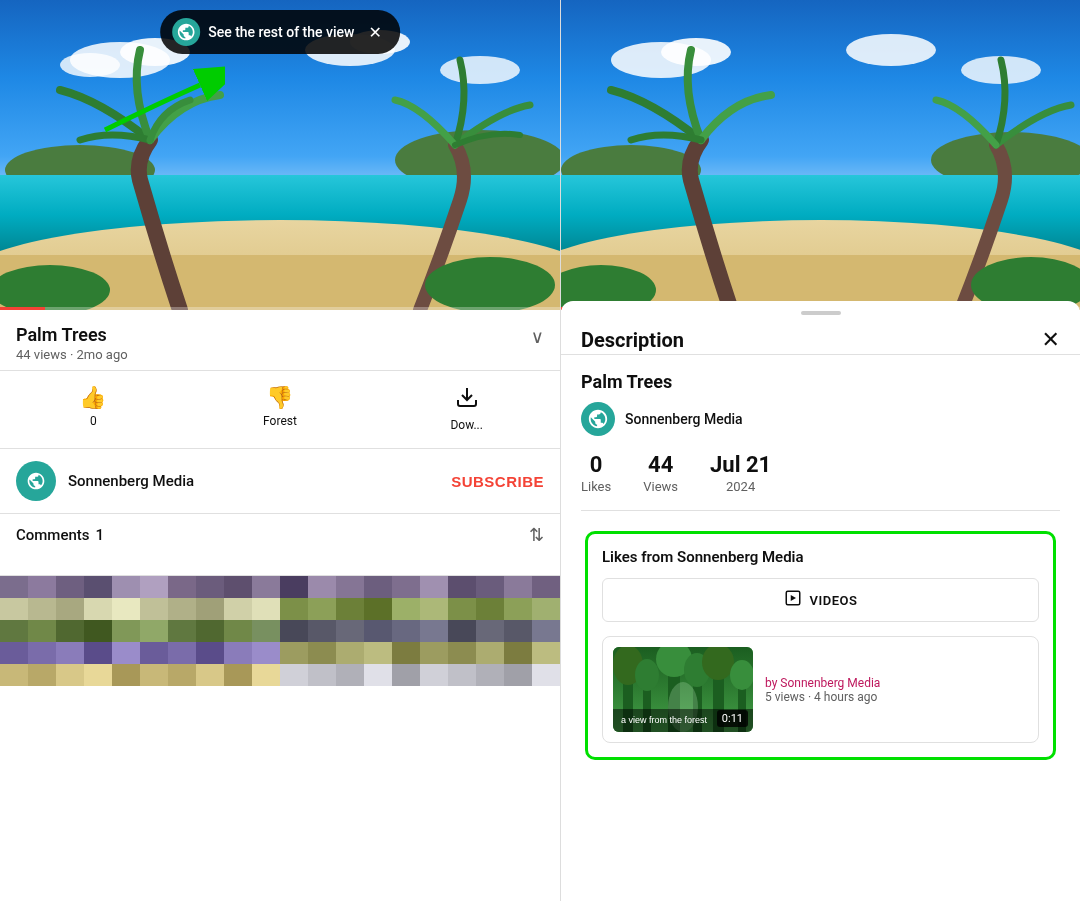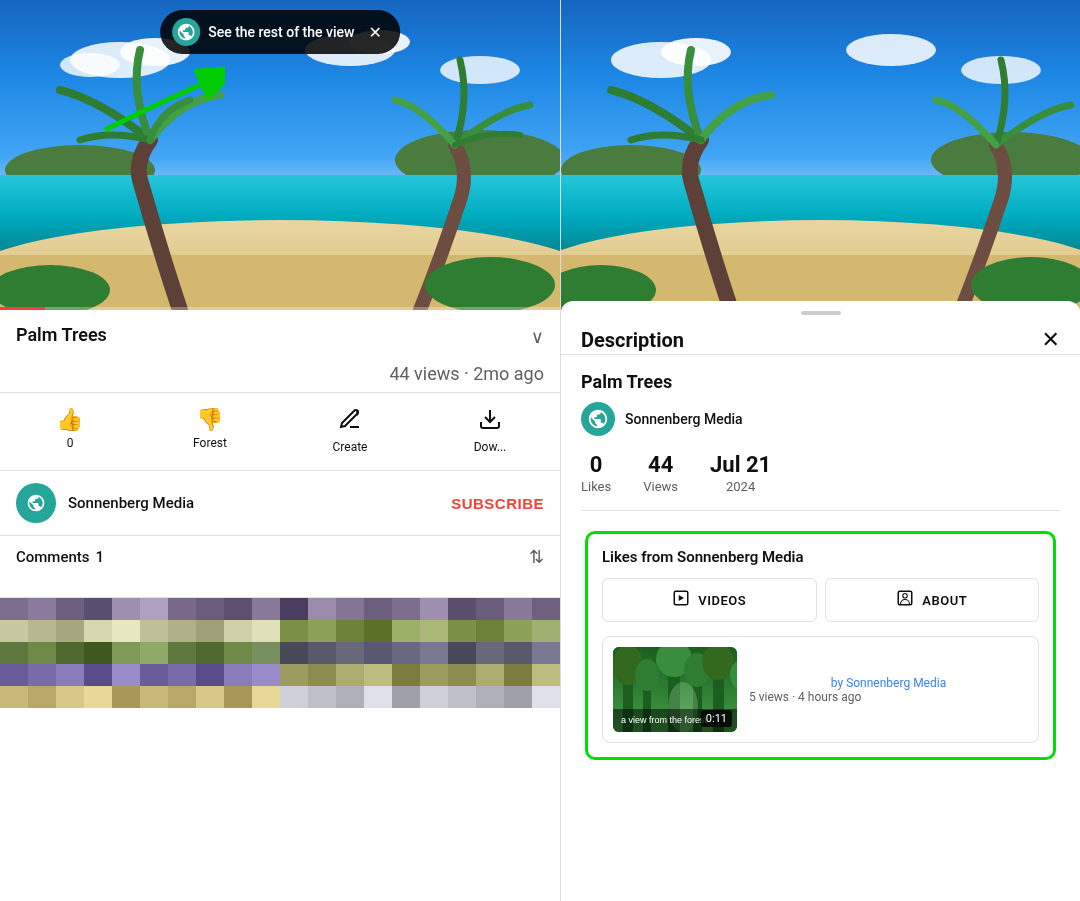--- a/index.html
+++ b/index.html
@@ -119,24 +119,23 @@
       color: #0f0f0f;
     }
 
     .expand-icon {
       color: #606060;
       font-size: 18px;
       margin-top: 2px;
     }
 
     .video-meta {
-      font-size: 18px;
+      font-size: 13px;
       color: #606060;
-      margin-top: 16px;
-      text-align: right;
+      margin-top: 0;
     }
 
     
     .action-buttons {
       display: flex;
       padding: 8px 0 10px;
       border-bottom: 1px solid #e0e0e0;
       overflow: hidden;
     }
 
@@ -433,21 +432,21 @@
     .video-rec {
       display: flex;
       gap: 12px;
       padding: 10px;
       border: 1px solid #e0e0e0;
       border-radius: 8px;
       cursor: pointer;
     }
 
     .video-rec-thumb {
-      width: 124px;
+      width: 140px;
       height: 85px;
       border-radius: 6px;
       background: linear-gradient(135deg, #2e7d32 0%, #43a047 30%, #66bb6a 60%, #81c784 80%, #a5d6a7 100%);
       position: relative;
       flex-shrink: 0;
       overflow: hidden;
     }
 
     .video-duration {
       position: absolute;
@@ -469,23 +468,22 @@
 
     .video-rec-title {
       font-size: 15px;
       font-weight: 600;
       color: #0f0f0f;
       margin-bottom: 4px;
     }
 
     .video-rec-channel {
       font-size: 12px;
-      color: #3b82f6;
+      color: #be185d;
       margin-bottom: 0;
-      text-align: center;
     }
 
     .video-rec-meta {
       font-size: 12px;
       color: #606060;
     }
 
     
     .globe-svg {
       width: 20px;
@@ -592,30 +590,20 @@
     </div>
 
     <div class="action-buttons">
       <div class="action-btn">
         <span class="action-btn-icon">👍</span>
         <span class="action-btn-label">0</span>
       </div>
       <div class="action-btn">
         <span class="action-btn-icon">👎</span>
         <span class="action-btn-label">Forest</span>
-      </div>
-      <div class="action-btn">
-        <span class="action-btn-icon">
-          <svg width="24" height="24" viewBox="0 0 24 24" fill="none" stroke="#0f0f0f" stroke-width="2">
-            <path d="M12 20h9M16.5 3.5a2.121 2.121 0 013 3L7 19l-4 1 1-4L16.5 3.5z"></path>
-            <circle cx="19" cy="5" r="1" fill="#0f0f0f" stroke="none"></circle>
-            <path d="M20 8l-1-1" stroke="#0f0f0f"></path>
-          </svg>
-        </span>
-        <span class="action-btn-label">Create</span>
       </div>
       <div class="action-btn">
         <span class="action-btn-icon">
           <svg width="24" height="24" viewBox="0 0 24 24" fill="none" stroke="#0f0f0f" stroke-width="2">
             <path d="M21 15v4a2 2 0 01-2 2H5a2 2 0 01-2-2v-4M7 10l5 5 5-5M12 15V3"></path>
           </svg>
         </span>
         <span class="action-btn-label">Dow...</span>
       </div>
     </div>
@@ -837,30 +825,20 @@
           <div class="channel-tabs">
             <div class="channel-tab">
               <span class="channel-tab-icon">
                 <svg width="18" height="18" viewBox="0 0 24 24" fill="none" stroke="#0f0f0f" stroke-width="2">
                   <rect x="3" y="3" width="18" height="18" rx="2"></rect>
                   <polygon points="9,8 16,12 9,16" fill="#0f0f0f" stroke="none"></polygon>
                 </svg>
               </span>
               <span class="channel-tab-label">VIDEOS</span>
             </div>
-            <div class="channel-tab">
-              <span class="channel-tab-icon">
-                <svg width="18" height="18" viewBox="0 0 24 24" fill="none" stroke="#0f0f0f" stroke-width="2">
-                  <rect x="3" y="3" width="18" height="18" rx="2"></rect>
-                  <circle cx="12" cy="9" r="3" stroke="#0f0f0f" stroke-width="1.5"></circle>
-                  <path d="M6 20c0-3.3 2.7-6 6-6s6 2.7 6 6" stroke="#0f0f0f" stroke-width="1.5"></path>
-                </svg>
-              </span>
-              <span class="channel-tab-label">ABOUT</span>
-            </div>
           </div>
 
           <div class="video-rec">
             <div class="video-rec-thumb">
               <svg width="140" height="85" viewBox="0 0 140 85" style="position:absolute;top:0;left:0;">
                 <defs>
                   <linearGradient id="forestGrad" x1="0" y1="0" x2="0" y2="1">
                     <stop offset="0%" stop-color="#1b5e20"></stop>
                     <stop offset="50%" stop-color="#2e7d32"></stop>
                     <stop offset="100%" stop-color="#43a047"></stop>

